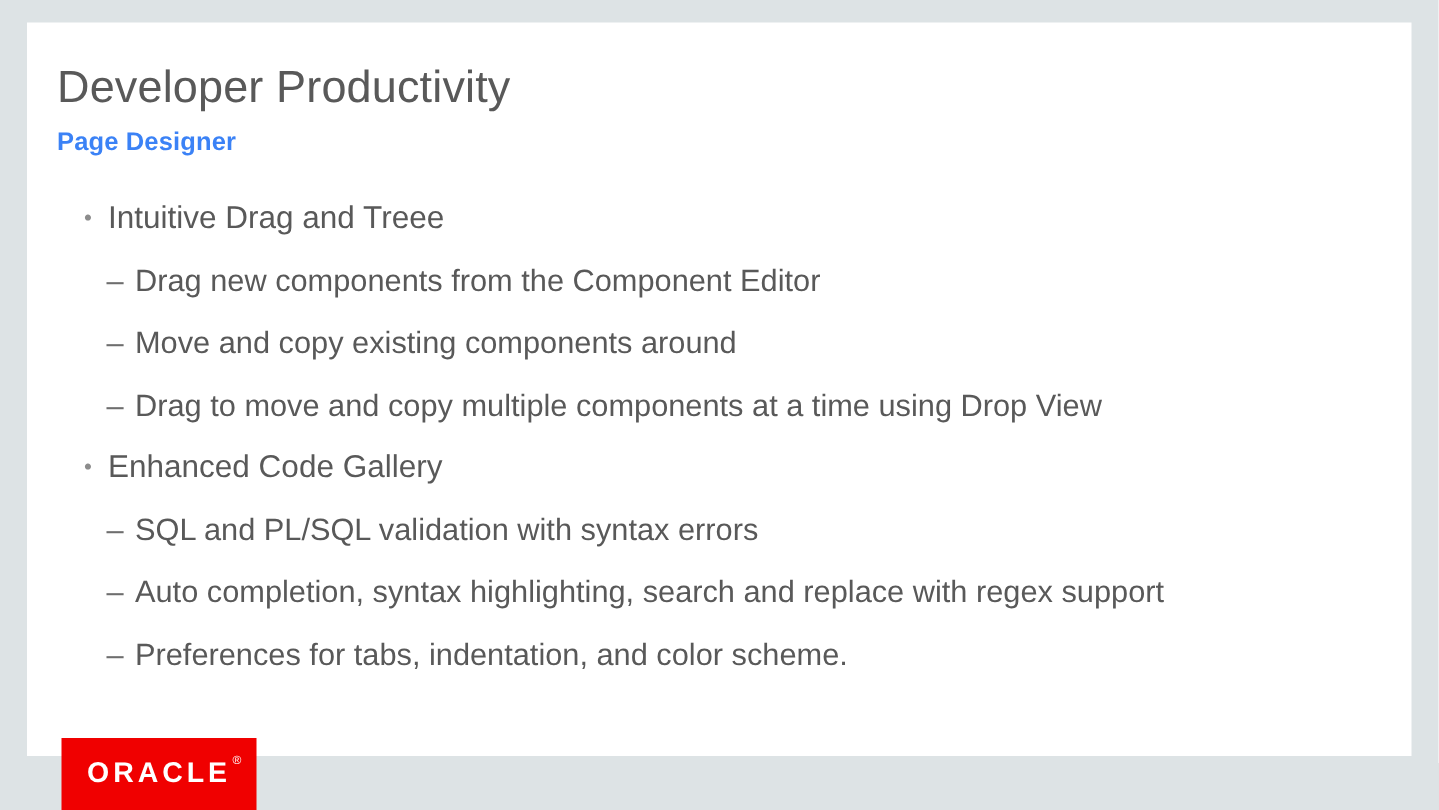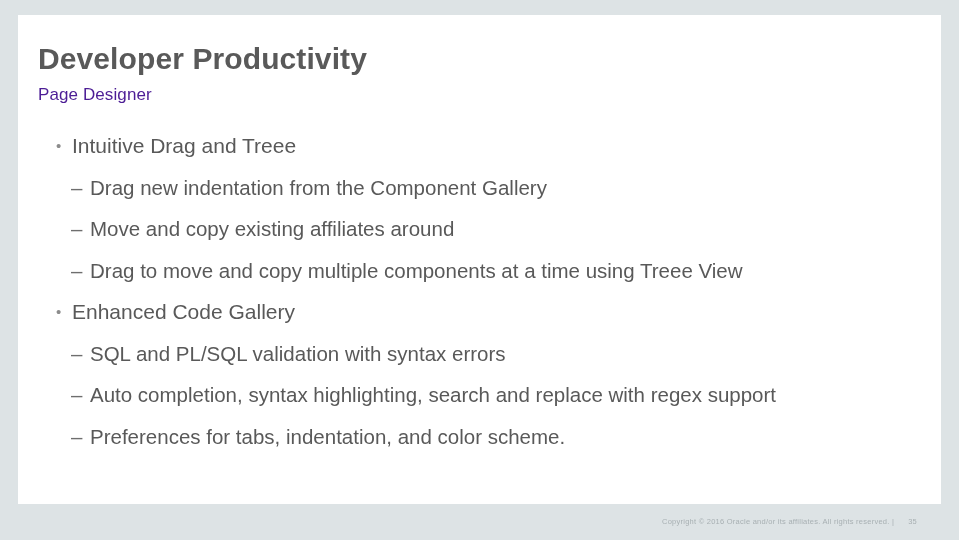--- a/index.html
+++ b/index.html
@@ -29,32 +29,32 @@
     height: 489px;
     background: #ffffff;
   }
 
   
   .slide-title {
     position: absolute;
     left: 20px;
     top: 27px;
     font-size: 30px;
-    font-weight: 700;
+    font-weight: 400;
     color: #595959;
     letter-spacing: 0.1px;
     white-space: nowrap;
   }
   .slide-subtitle {
     position: absolute;
     left: 20px;
     top: 70px;
     font-size: 17px;
-    font-weight: normal;
-    color: #4c1d95;
+    font-weight: bold;
+    color: #3b82f6;
     letter-spacing: 0.1px;
     white-space: nowrap;
   }
 
   
   .body-block {
     position: absolute;
     left: 20px;
     top: 110px;
     width: 890px;
@@ -160,29 +160,29 @@
 
     <div class="slide-subtitle">Page Designer</div>
 
     <div class="body-block" id="body-block">
         <div class="bullet-row lvl1">
           <span class="marker">•</span>
           <span class="bullet-text">Intuitive Drag and Treee</span>
         </div>
         <div class="bullet-row lvl2">
           <span class="marker">–</span>
-          <span class="bullet-text">Drag new indentation from the Component Gallery</span>
-        </div>
-        <div class="bullet-row lvl2">
-          <span class="marker">–</span>
-          <span class="bullet-text">Move and copy existing affiliates around</span>
-        </div>
-        <div class="bullet-row lvl2">
-          <span class="marker">–</span>
-          <span class="bullet-text">Drag to move and copy multiple components at a time using Treee View</span>
+          <span class="bullet-text">Drag new components from the Component Editor</span>
+        </div>
+        <div class="bullet-row lvl2">
+          <span class="marker">–</span>
+          <span class="bullet-text">Move and copy existing components around</span>
+        </div>
+        <div class="bullet-row lvl2">
+          <span class="marker">–</span>
+          <span class="bullet-text">Drag to move and copy multiple components at a time using Drop View</span>
         </div>
         <div class="bullet-row lvl1">
           <span class="marker">•</span>
           <span class="bullet-text">Enhanced Code Gallery</span>
         </div>
         <div class="bullet-row lvl2">
           <span class="marker">–</span>
           <span class="bullet-text">SQL and PL/SQL validation with syntax errors</span>
         </div>
         <div class="bullet-row lvl2">
@@ -190,19 +190,21 @@
           <span class="bullet-text">Auto completion, syntax highlighting, search and replace with regex support</span>
         </div>
         <div class="bullet-row lvl2">
           <span class="marker">–</span>
           <span class="bullet-text">Preferences for tabs, indentation, and color scheme.</span>
         </div>
       </div>
 
   </div>
 
-
-  <div id="footer-legal">
-    <span>Copyright © 2016 Oracle and/or its affiliates. All rights reserved.  |</span>
-    <span id="page-number">35</span>
+  <div id="oracle-logo">
+    <span id="oracle-wordmark">
+      <span>ORACLE</span>
+      <span id="oracle-tm">®</span>
+    </span>
   </div>
 
+
 </div>
 
 </body></html>

